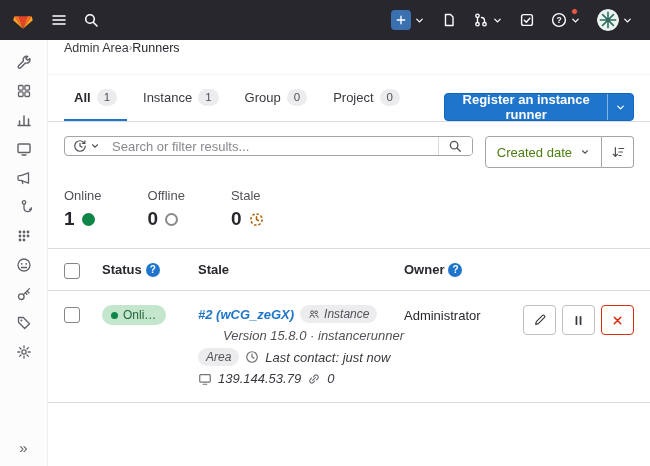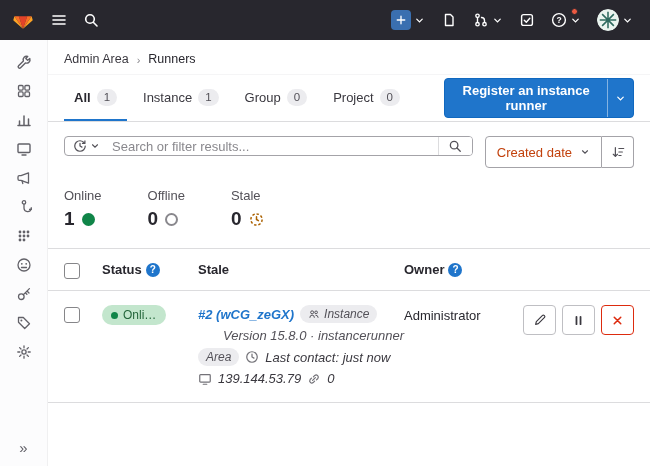--- a/index.html
+++ b/index.html
@@ -40,45 +40,45 @@
     display: flex; flex-direction: column; align-items: center;
     padding: 14px 0 10px; gap: 13px; color: #626168;
   }
   .sb-btn { background: transparent; border: 0; color: #626168; cursor: pointer; padding: 0; }
   .sb-collapse { margin-top: auto; font-size: 15px; color: #626168; }
 
   .main { flex: 1; position: relative; overflow: hidden; }
 
   
   .breadcrumb {
-    height: 35px; display: flex; align-items: flex-end; gap: 8px; padding: 8px 16px;
+    height: 35px; display: flex; align-items: flex-start; padding: 1px 16px;
     border-bottom: 1px solid #f5f5f6; font-size: 12.5px;
   }
   .bc-link { color: #3a383f; text-decoration: none; }
   .bc-sep { color: #89888d; font-size: 11px; }
   .bc-current { color: #28272e; }
 
   
   .tabbar {
-    display: flex; align-items: center; padding: 0 16px;
+    display: flex; align-items: flex-end; padding: 0 16px;
     border-bottom: 1px solid #dcdcde; height: 47px; gap: 28px;
   }
   .tabs { display: flex; height: 100%; }
   .tab {
     display: flex; align-items: center; gap: 6px; padding: 0 10px;
     color: #3a383f; text-decoration: none; border-bottom: 2px solid transparent;
     margin-right: 6px;
   }
   .tab.active { font-weight: 700; color: #28272e; border-bottom-color: #1f75cb; }
   .pill {
     background: #ececef; color: #535158; border-radius: 10px; font-size: 11.5px;
     padding: 1px 7px; font-weight: 400; line-height: 15px;
   }
   .register-btn {
-    margin-left: auto; display: inline-flex; align-items: stretch; height: 40px;
+    margin-left: auto; display: inline-flex; align-items: stretch; height: 28px;
     background: #1f75cb; color: #fff; border: 1px solid #1068bf; border-radius: 4px;
     font-size: 13px; font-weight: 600; cursor: pointer; overflow: hidden; padding: 0;
     font-family: inherit;
   }
   .register-label { display: flex; align-items: center; padding: 0 12px; }
   .register-sep { width: 1px; background: rgba(255,255,255,.45); }
   .register-caret { display: flex; align-items: center; padding: 0 7px; }
 
   
   .filterbar { display: flex; gap: 12px; margin: 14px 16px 0; }
@@ -97,21 +97,21 @@
   .search-input::placeholder { color: #89888d; }
   .search-submit {
     width: 34px; height: 100%; border: 0; border-left: 1px solid #dcdcde;
     background: #fff; color: #535158; display: flex; align-items: center;
     justify-content: center; cursor: pointer;
   }
   .sort-group { display: flex; height: 32px; }
   .sort-dd {
     display: flex; align-items: center; gap: 8px; padding: 0 11px;
     border: 1px solid #a4a3a8; border-radius: 4px 0 0 4px; background: #fff;
-    font-size: 13px; color: #c2410c; cursor: pointer; font-family: inherit;
+    font-size: 13px; color: #4d7c0f; cursor: pointer; font-family: inherit;
   }
   .sort-dir {
     width: 32px; border: 1px solid #a4a3a8; border-left: 0; border-radius: 0 4px 4px 0;
     background: #fff; color: #535158; display: flex; align-items: center;
     justify-content: center; cursor: pointer;
   }
 
   
   .stats { display: flex; gap: 46px; margin: 20px 16px 0; }
   .stat-label { font-size: 13px; color: #535158; margin-bottom: 5px; }

